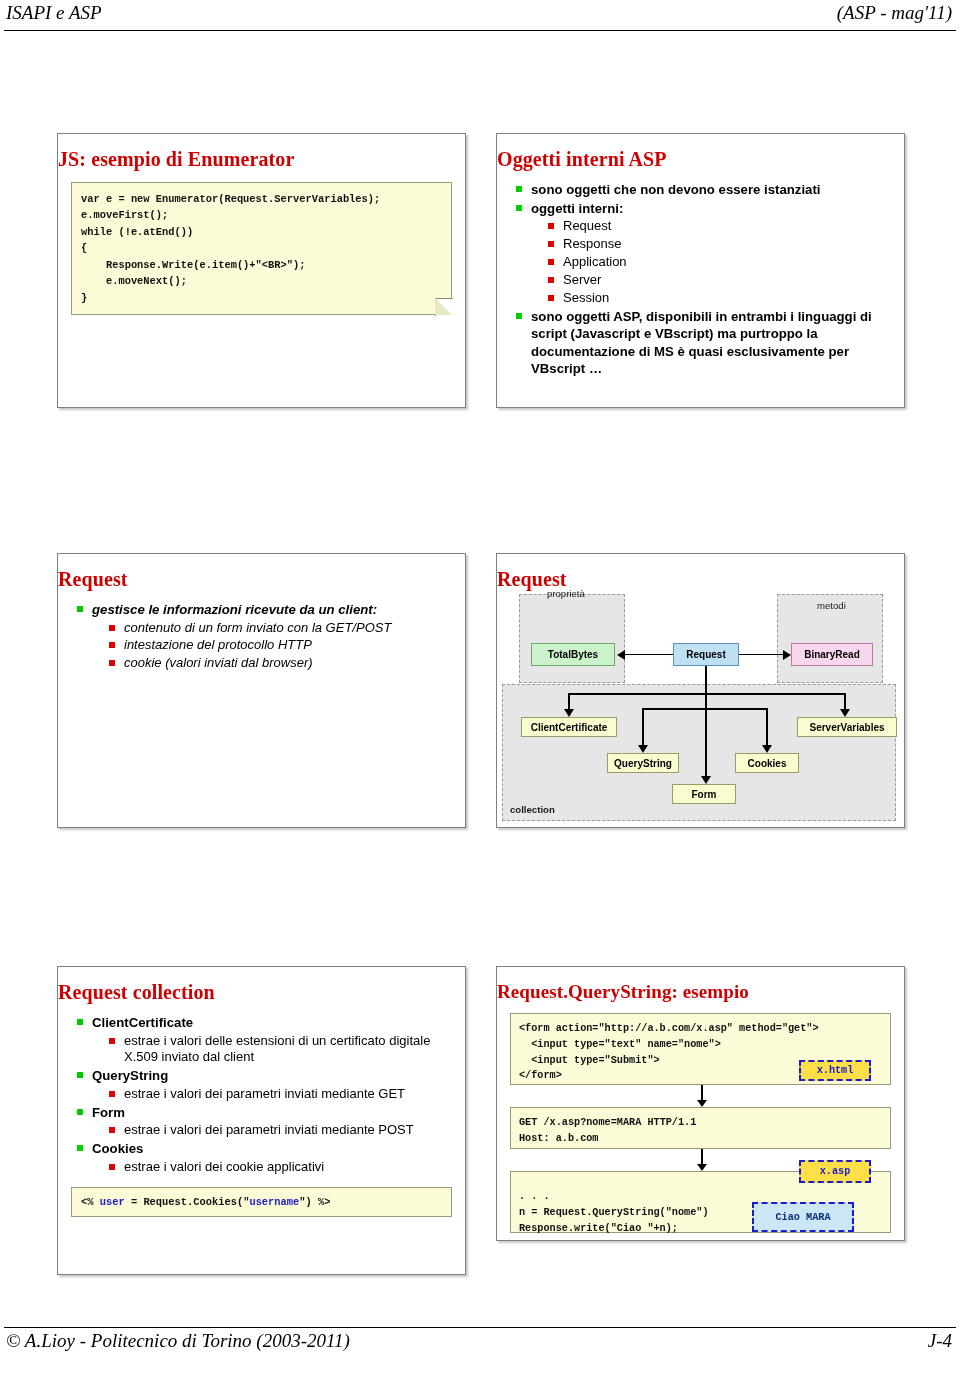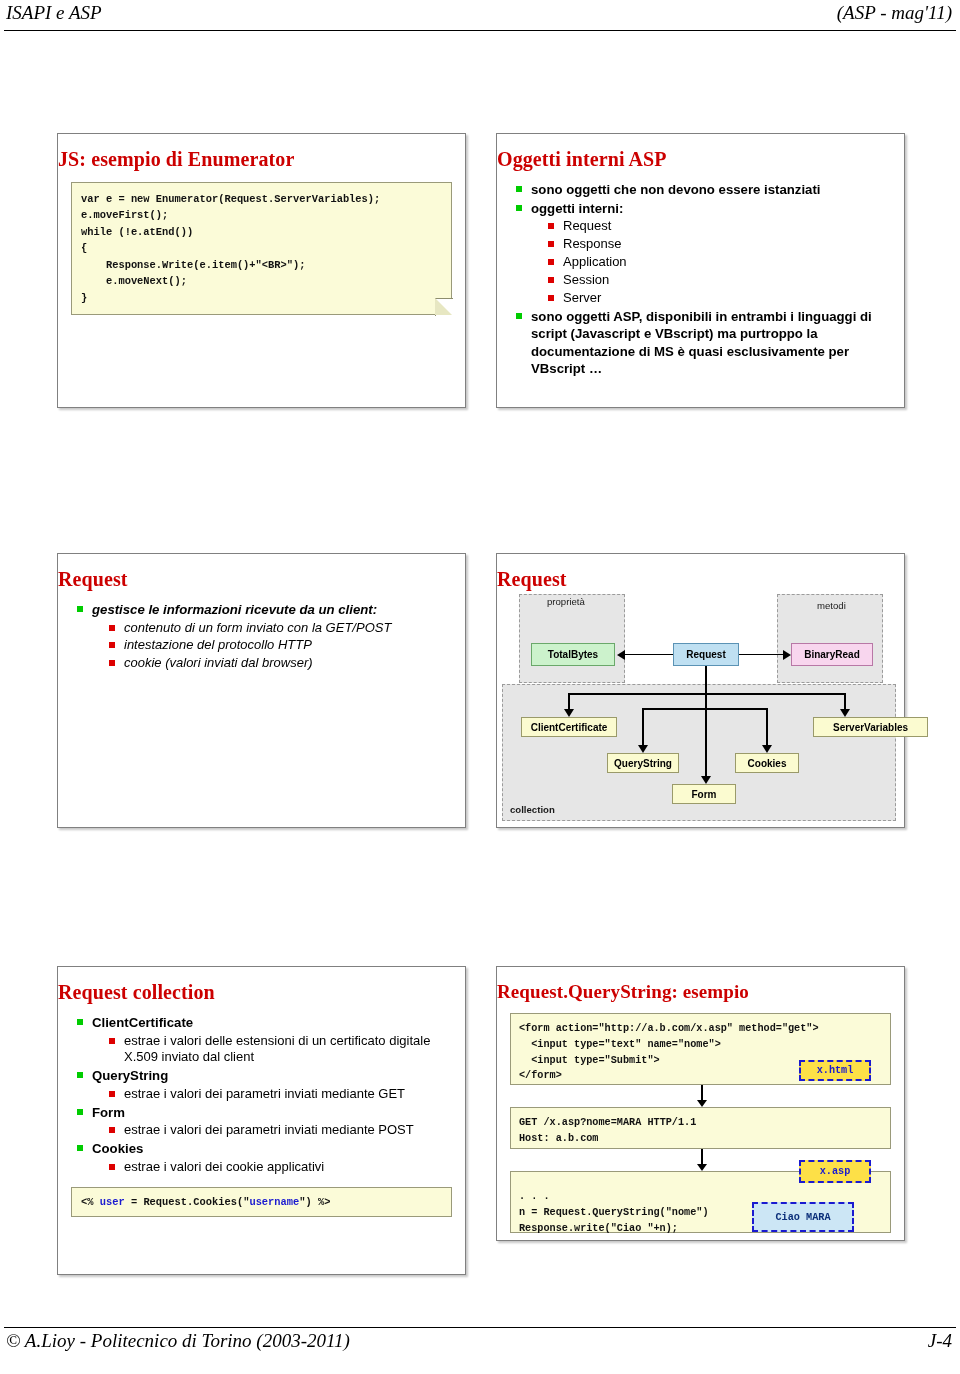--- a/index.html
+++ b/index.html
@@ -163,22 +163,22 @@
   <div class="slide s2">
     <div class="title">Oggetti interni ASP</div>
     <div id="list-2" style="margin-top:4px;">
         <ul class="lv1">
           <li>sono oggetti che non devono essere istanziati</li>
           <li>oggetti interni:</li>
           <ul class="lv2">
             <li>Request</li>
             <li>Response</li>
             <li>Application</li>
+            <li>Server</li>
             <li>Session</li>
-            <li>Server</li>
           </ul>
           <li>sono oggetti ASP, disponibili in entrambi i linguaggi di script (Javascript e VBscript) ma purtroppo la documentazione di MS è quasi esclusivamente per VBscript …</li>
         </ul>
       </div>
   </div>
 
   <div class="slide s3">
     <div class="title">Request</div>
     <div id="list-3" style="margin-top:0;font-style:italic;">
         <ul class="lv1">
@@ -191,39 +191,39 @@
         </ul>
       </div>
   </div>
 
   <div class="slide s4">
     <div class="title">Request</div>
 
     <div class="diag">
 
       <div class="grp" style="left:22px;top:6px;width:106px;height:89px;"></div>
-      <div class="grp-label" style="left:50px;top:8px;">proprietà</div>
+      <div class="grp-label" style="left:50px;top:0;">proprietà</div>
 
       <div class="grp" style="left:280px;top:6px;width:106px;height:89px;"></div>
       <div class="grp-label" style="left:320px;top:12px;">metodi</div>
 
       <div class="grp" style="left:5px;top:96px;width:394px;height:137px;"></div>
       <div class="grp-label" style="left:13px;top:216px;font-weight:bold;">collection</div>
 
       <div class="nodebox n-blue" style="left:176px;top:55px;width:66px;height:23px;">Request</div>
 
       <div class="nodebox n-green" style="left:34px;top:55px;width:84px;height:23px;">TotalBytes</div>
 
       <div class="nodebox n-pink" style="left:294px;top:55px;width:82px;height:23px;">BinaryRead</div>
 
       <div class="nodebox n-yellow" style="left:24px;top:129px;width:96px;height:20px;">ClientCertificate</div>
       <div class="nodebox n-yellow" style="left:110px;top:165px;width:72px;height:20px;">QueryString</div>
       <div class="nodebox n-yellow" style="left:175px;top:196px;width:64px;height:20px;">Form</div>
       <div class="nodebox n-yellow" style="left:238px;top:165px;width:64px;height:20px;">Cookies</div>
-      <div class="nodebox n-yellow" style="left:300px;top:129px;width:115px;height:20px;margin-left:16px;">ServerVariables</div>
+      <div class="nodebox n-yellow" style="left:300px;top:129px;width:100px;height:20px;">ServerVariables</div>
 
       <div class="ln lnh" style="left:127px;top:65.7px;width:49px;"></div>
       <div class="arrow ar-left" style="left:120px;top:61.5px;"></div>
 
       <div class="ln lnh" style="left:242px;top:65.7px;width:45px;"></div>
       <div class="arrow ar-right" style="left:286px;top:61.5px;"></div>
 
       <div class="ln lnv" style="left:208px;top:78px;height:110px;"></div>
       <div class="arrow ar-down" style="left:203.8px;top:188px;"></div>
 

